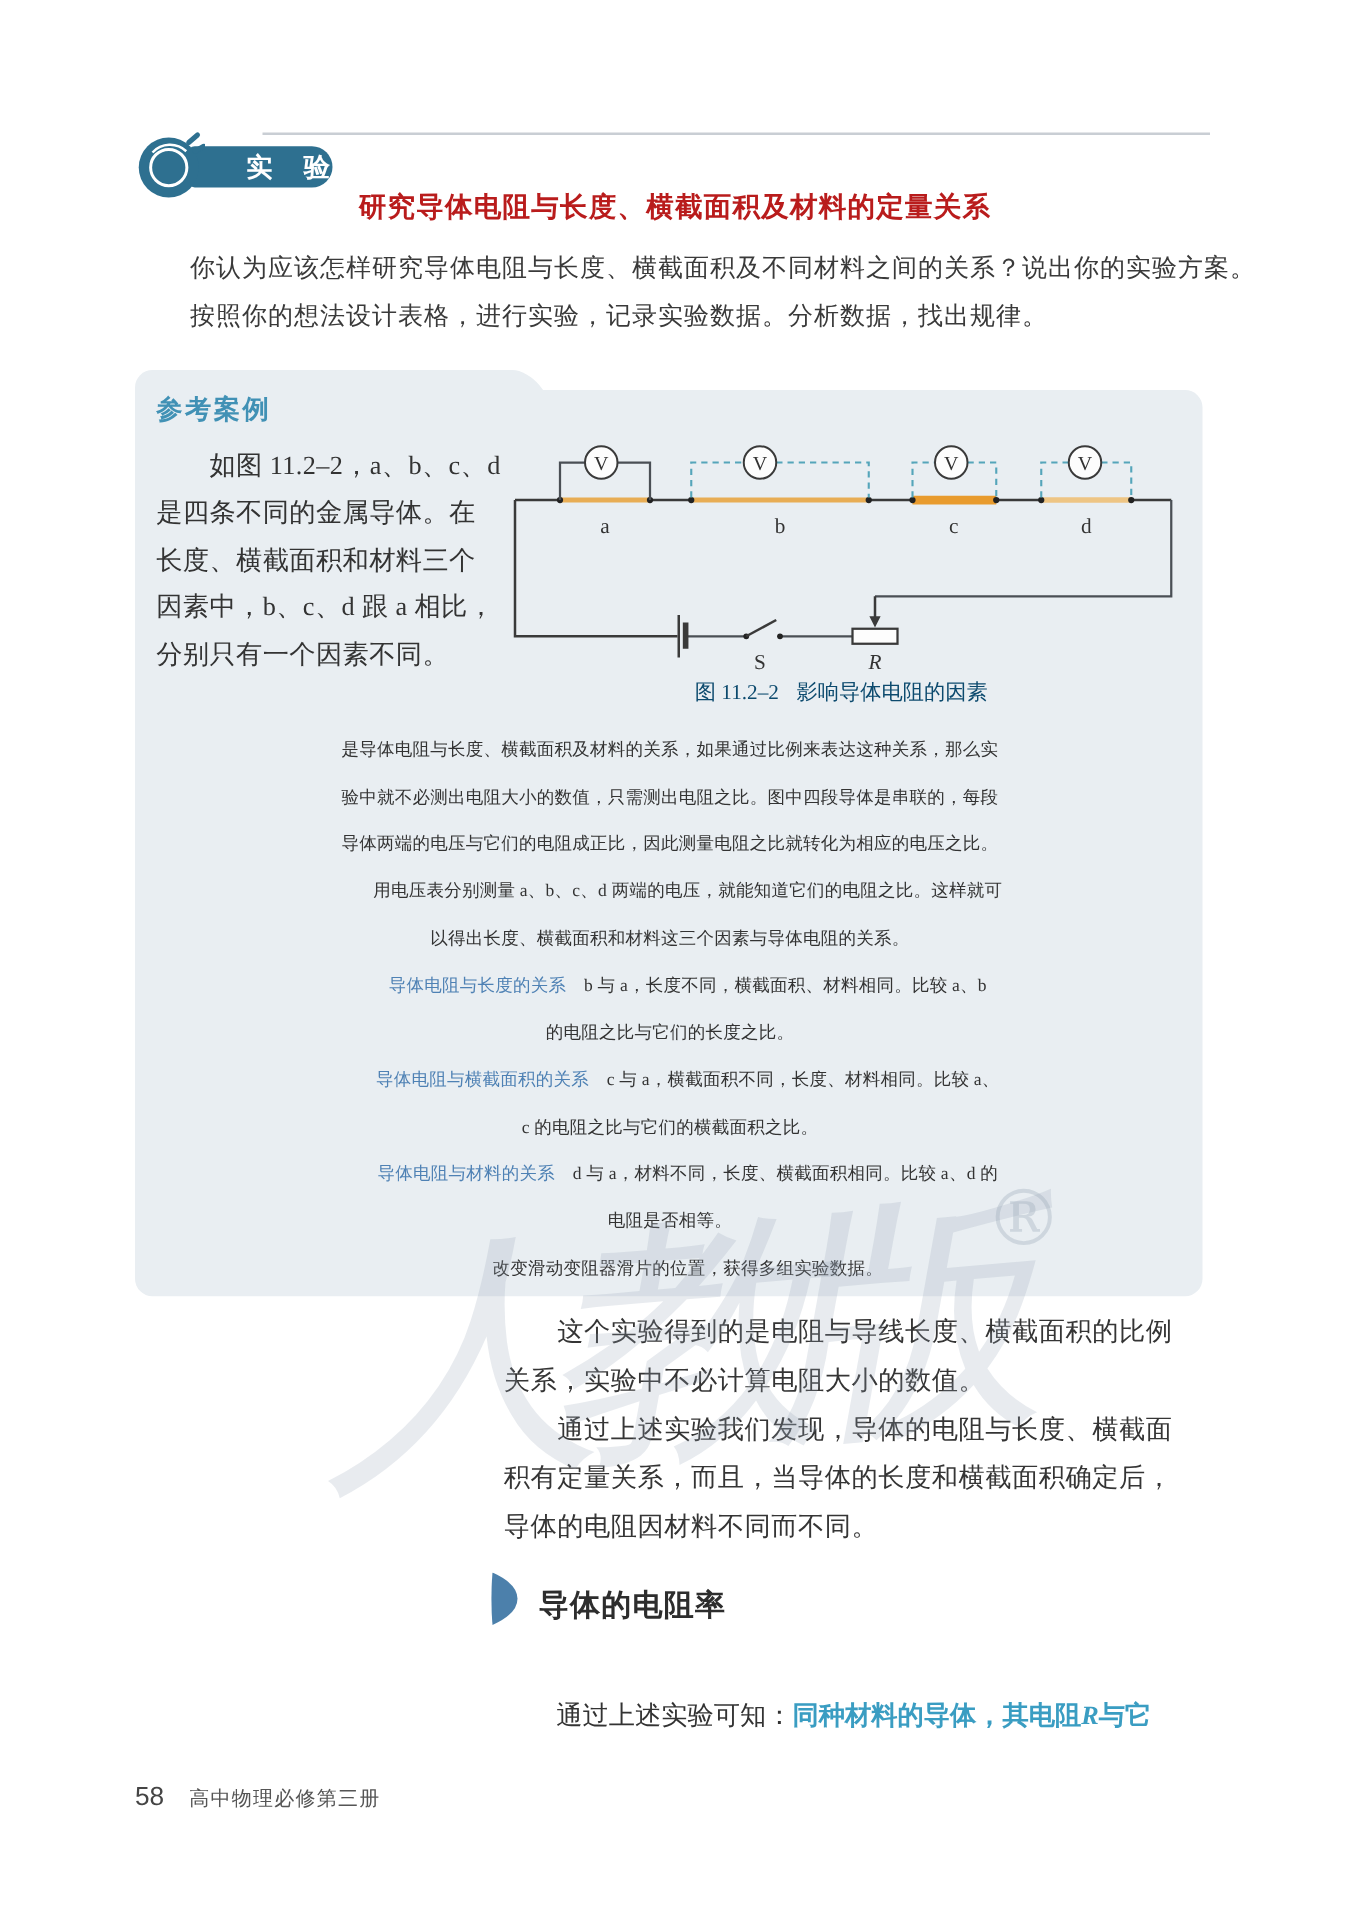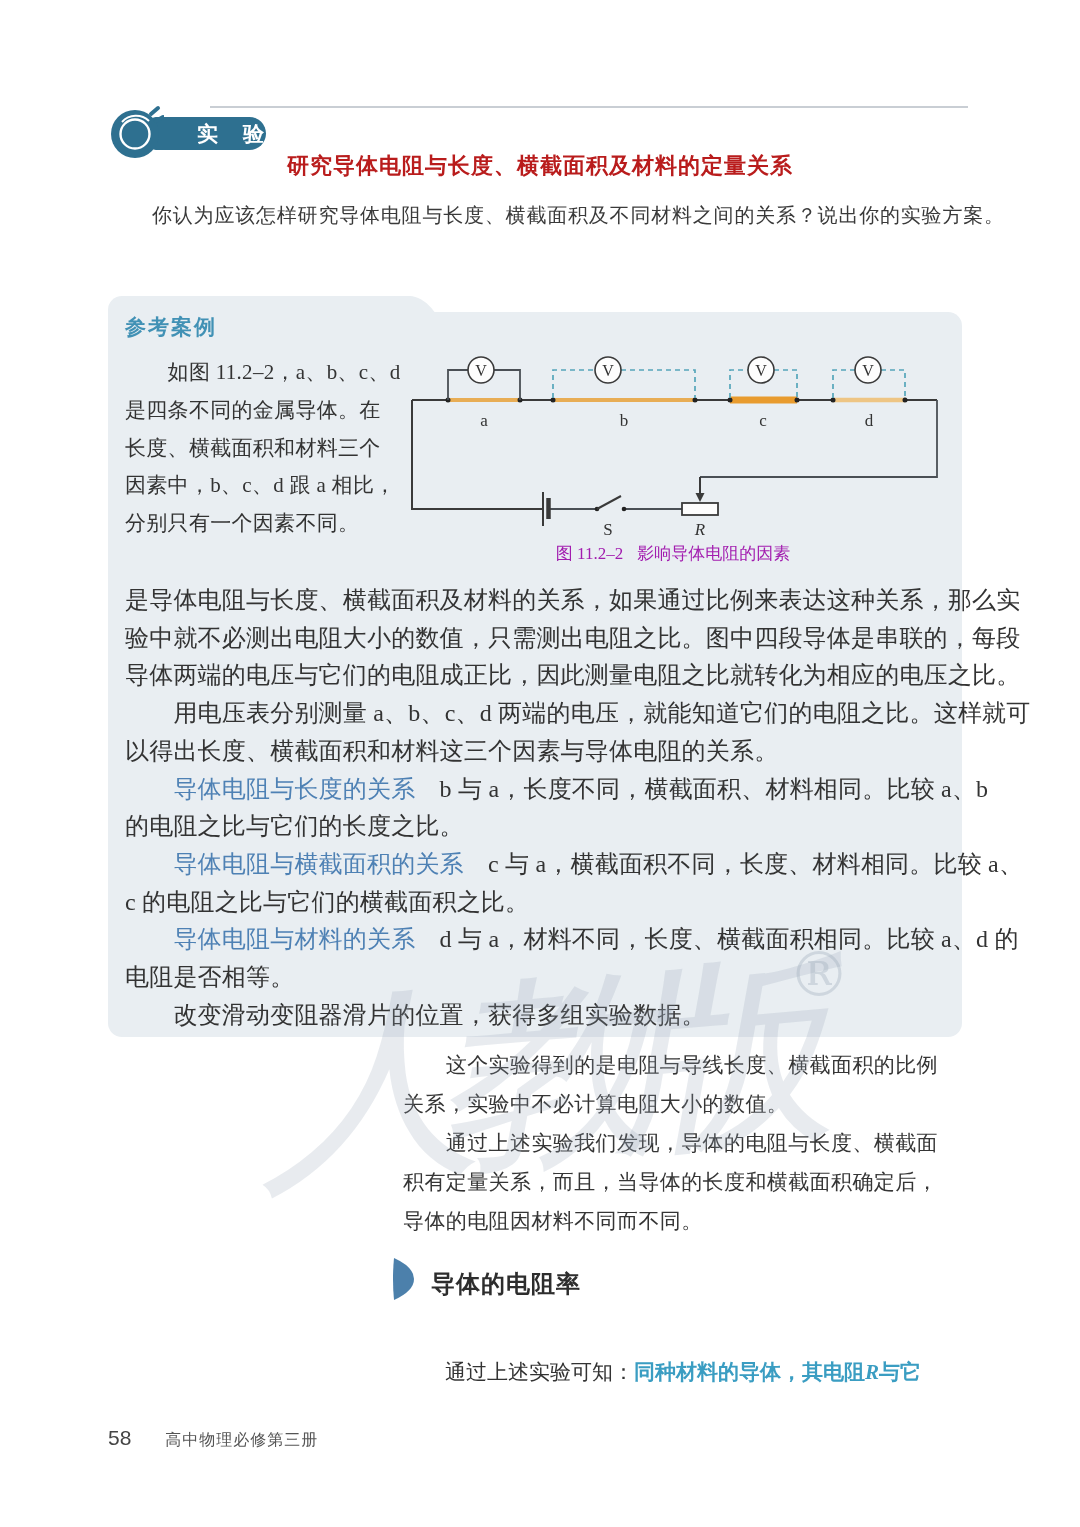--- a/index.html
+++ b/index.html
@@ -30,29 +30,29 @@
            border-radius:14px 6px 0 0;}
   .box-tab::after{content:'';position:absolute;top:0;right:-14px;width:28px;height:17px;
            background:var(--boxbg);transform:skewX(38deg);transform-origin:top left;
            border-top-right-radius:12px;}
   .box-main{position:absolute;left:0;top:16px;width:854px;height:725px;background:var(--boxbg);
            border-radius:0 14px 14px 14px;}
   .case-title{left:17px;top:17px;font-family:"Liberation Sans",sans-serif;font-weight:600;
               font-size:21px;color:var(--teal2);letter-spacing:2px;}
   .case-left{left:17px;top:58px;width:288px;font-size:21px;line-height:37.8px;white-space:nowrap;
              letter-spacing:0.3px;}
-  .case-body{left:17px;top:286px;width:822px;font-size:24px;line-height:37.7px;white-space:nowrap;
-             letter-spacing:0.2px;}
+  .case-body{left:17px;top:286px;width:822px;font-size:14px;line-height:37.7px;white-space:nowrap;
+             letter-spacing:0.2px;text-align:center;}
   .seg-hl{color:var(--labelblue);}
   .seg-c{color:var(--cyan);font-family:"Liberation Sans",sans-serif;font-weight:700;}
   .seg-ci{color:var(--cyan);font-style:italic;font-weight:700;}
 
   
   .figure{left:295px;top:50px;width:550px;height:232px;}
-  .figcap{position:absolute;left:0;top:196px;width:540px;text-align:center;font-size:17px;color:#a21caf;}
+  .figcap{position:absolute;left:0;top:196px;width:540px;text-align:center;font-size:17px;color:#0c4a6e;}
   .figcap .capno{margin-right:14px;}
   .wire{stroke:var(--wire);stroke-width:2px;fill:none;}
   .wire2{stroke:#4a4f55;stroke-width:1.8px;fill:none;}
   .dashline{stroke:var(--dash);stroke-width:1.7px;fill:none;stroke-dasharray:5 4;}
   .vm{fill:#fdfdfd;stroke:#3a3a3a;stroke-width:1.6px;}
   .dot{fill:#222;}
   .figlabel{font-family:"Liberation Serif",serif;font-size:17px;fill:#333;}
   .figlabel-i{font-style:italic;}
   .vlabel{font-family:"Liberation Serif",serif;font-size:16px;fill:#333;}
 
@@ -67,21 +67,21 @@
   .after-box{left:403px;top:1046px;width:570px;font-size:21px;line-height:39px;white-space:nowrap;
              letter-spacing:0.4px;color:#353535;}
   .section-head{left:393px;top:1256px;display:flex;align-items:flex-end;height:44px;}
   .leaf{width:22px;height:42px;margin-right:16px;}
   .section-title{font-family:"Liberation Sans",sans-serif;font-weight:700;font-size:24px;color:#2d2d2d;
              letter-spacing:1px;}
   .lead{left:403px;top:1352px;width:570px;font-size:21px;line-height:40px;white-space:nowrap;}
 
   
   .footer{left:108px;top:1426px;display:flex;align-items:baseline;}
-  .pagenum{font-family:"Liberation Sans",sans-serif;font-size:21px;color:#454545;margin-right:34px;text-align:right;}
+  .pagenum{font-family:"Liberation Sans",sans-serif;font-size:21px;color:#454545;margin-right:20px;text-align:right;}
   .booktitle{font-size:16px;color:#555;letter-spacing:1px;}
 </style>
 </head>
 <body>
 
 <div class="page">
 
   <div class="abs hairline"></div>
 
   <svg class="abs badge-icon" viewBox="0 0 56 56">
@@ -93,20 +93,21 @@
   </svg>
 
   <div class="abs badge-pill">
     <span>实　验</span>
   </div>
 
   <div class="abs exp-title">研究导体电阻与长度、横截面积及材料的定量关系</div>
 
   <div class="abs intro">
       <div><span class="seg-n">你认为应该怎样研究导体电阻与长度、横截面积及不同材料之间的关系？说出你的实验方案。</span></div>
+      <div><span class="seg-n">按照你的想法设计表格，进行实验，记录实验数据。分析数据，找出规律。</span></div>
     </div>
 
   <div class="abs case-box">
     <div class="box-tab"></div>
     <div class="box-main"></div>
     <div class="abs case-title">参考案例</div>
     <div class="abs case-left">
         <div><span class="seg-n">　　如图 11.2–2，a、b、c、d</span></div>
         <div><span class="seg-n">是四条不同的金属导体。在</span></div>
         <div><span class="seg-n">长度、横截面积和材料三个</span></div>

